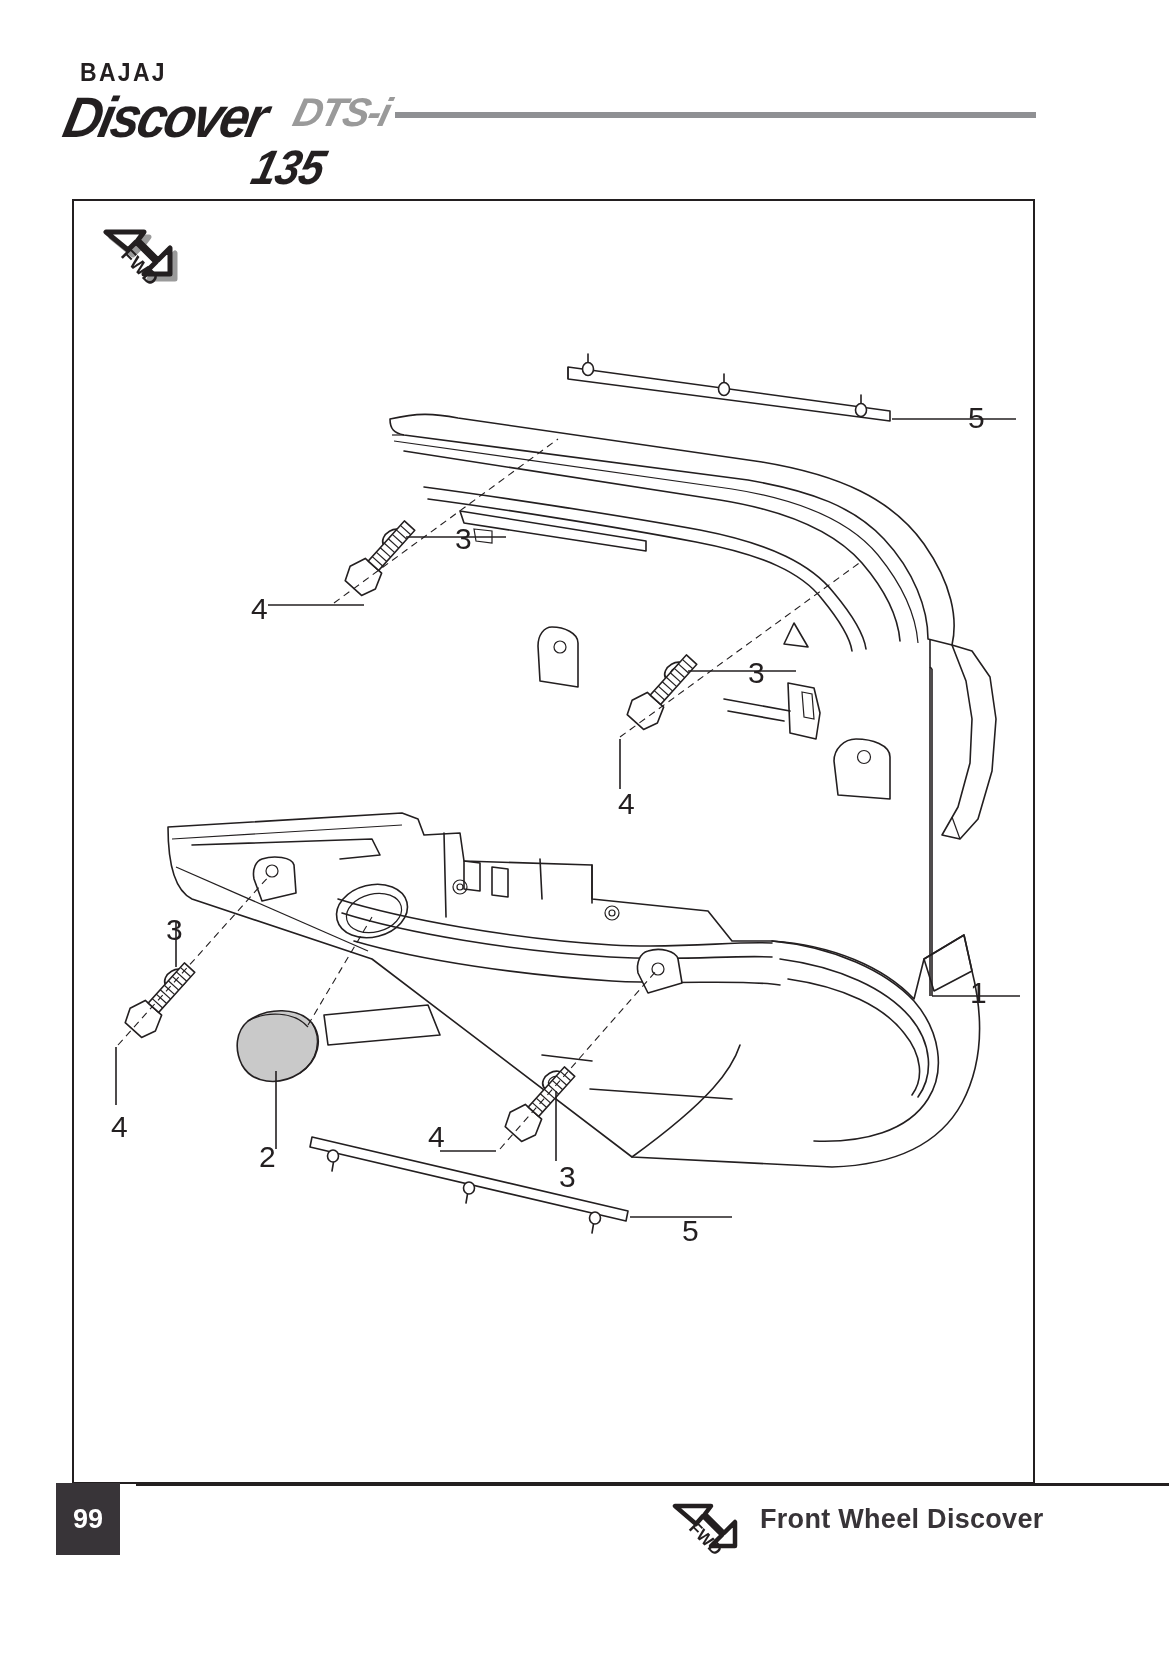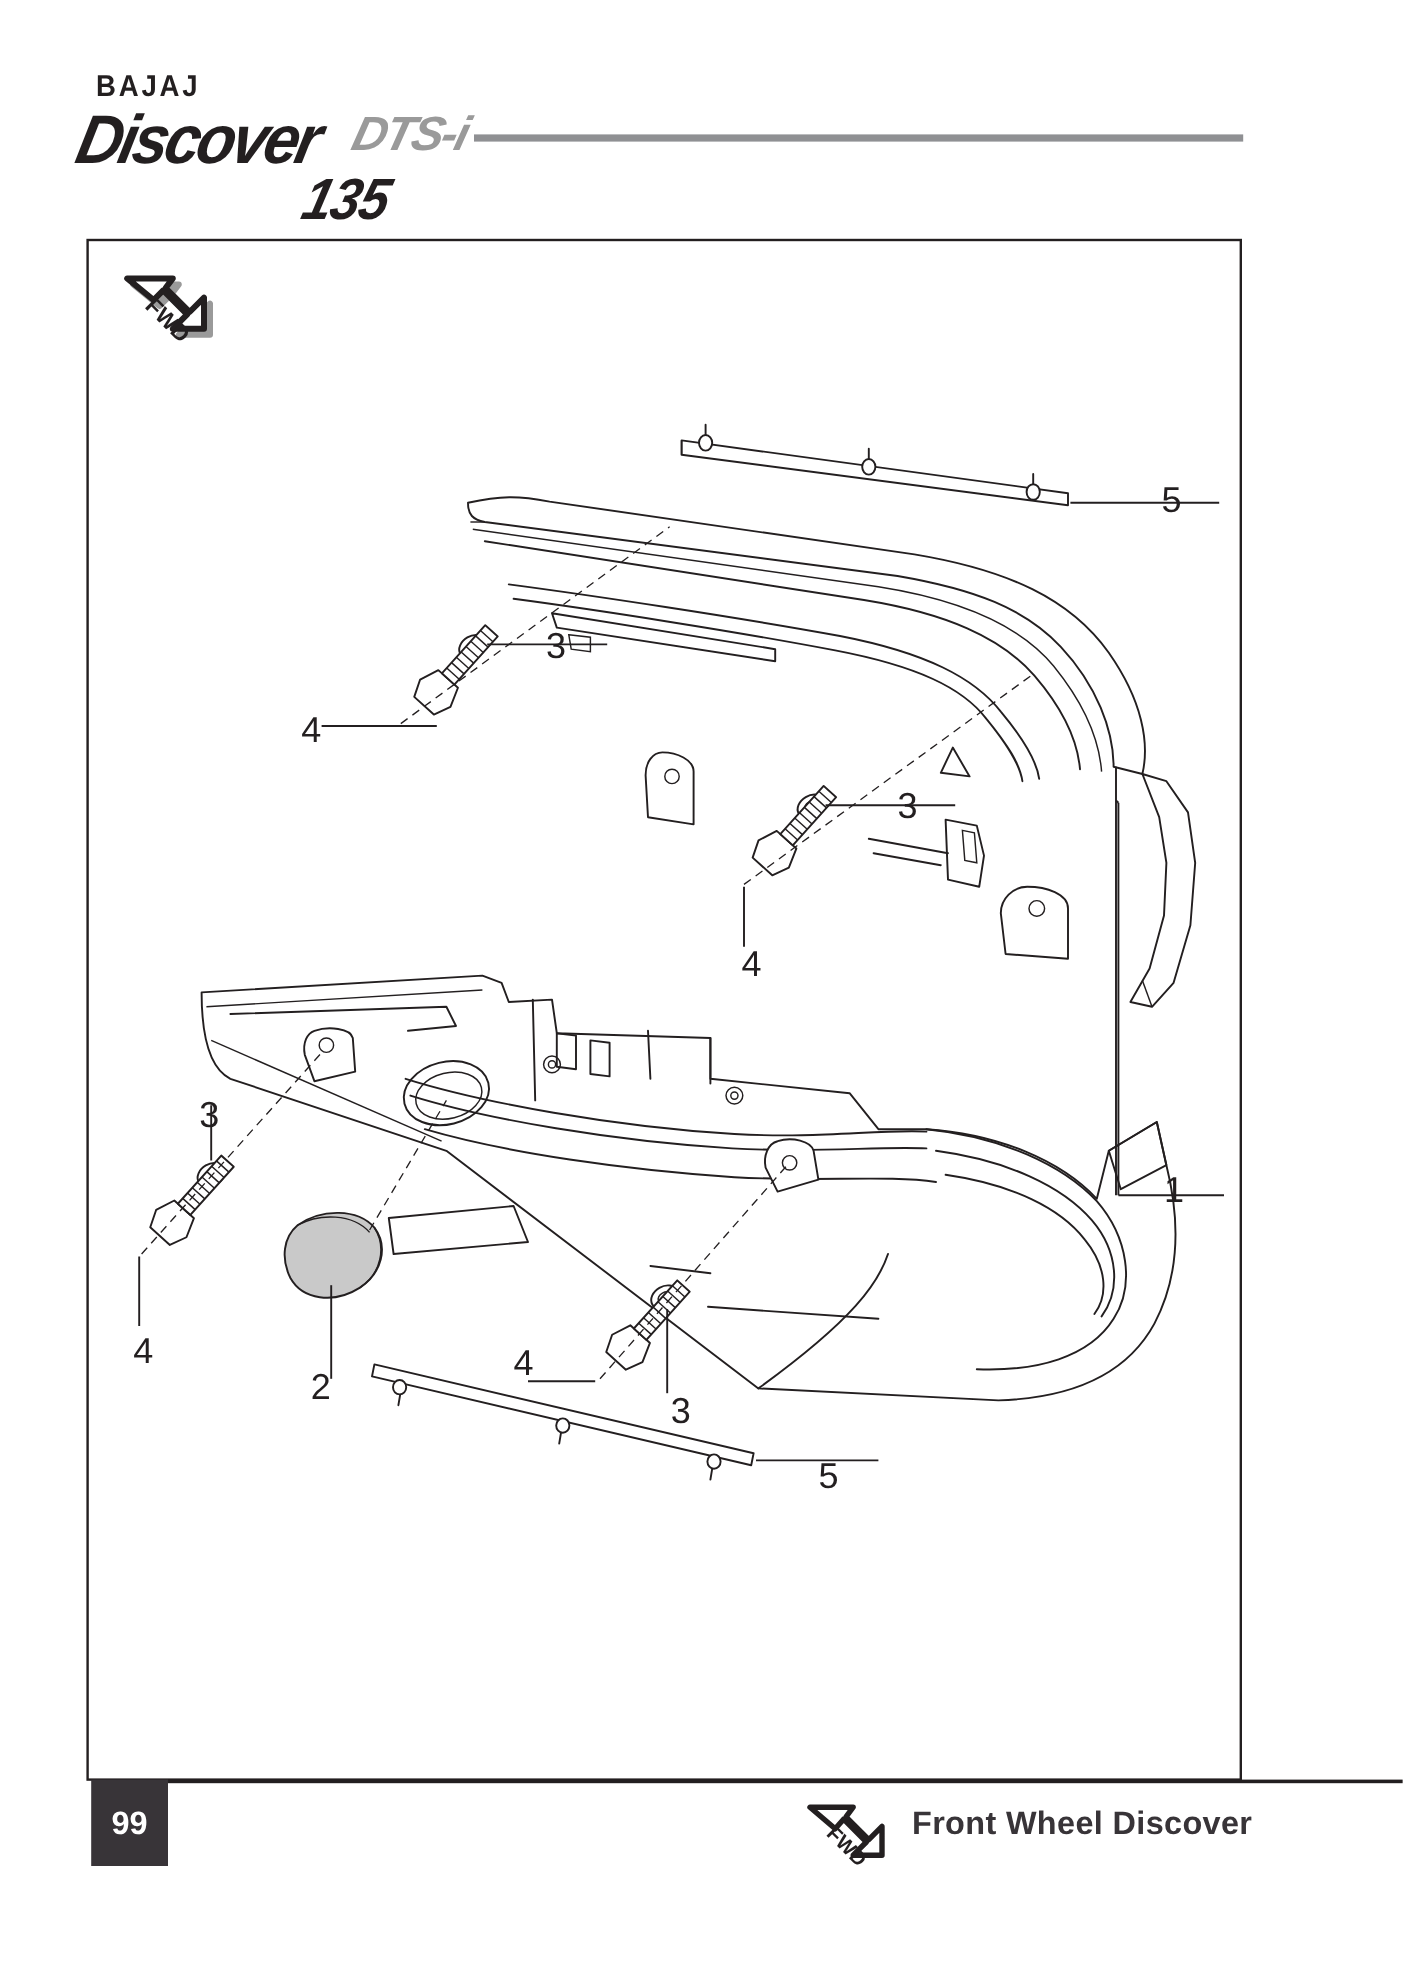--- a/index.html
+++ b/index.html
@@ -55,21 +55,21 @@
   .callout{
     position:absolute;font-size:30px;font-weight:normal;color:#231f20;
     font-family:"Liberation Sans",sans-serif;line-height:1;
   }
 
   
   .footer-rule{
     position:absolute;left:136px;top:1483px;width:1033px;height:3px;background:#231f20;
   }
   .page-num-box{
-    position:absolute;left:76px;top:1483px;width:64px;height:72px;
+    position:absolute;left:56px;top:1483px;width:64px;height:72px;
     background:#383438;
   }
   .page-num{
     position:absolute;left:0;top:0;width:64px;height:72px;
     display:flex;align-items:center;justify-content:center;
     color:#ffffff;font-size:27px;font-weight:bold;
     font-family:"Liberation Sans",sans-serif;
   }
   .footer-text{
     position:absolute;left:760px;top:1504px;font-size:27px;font-weight:bold;

